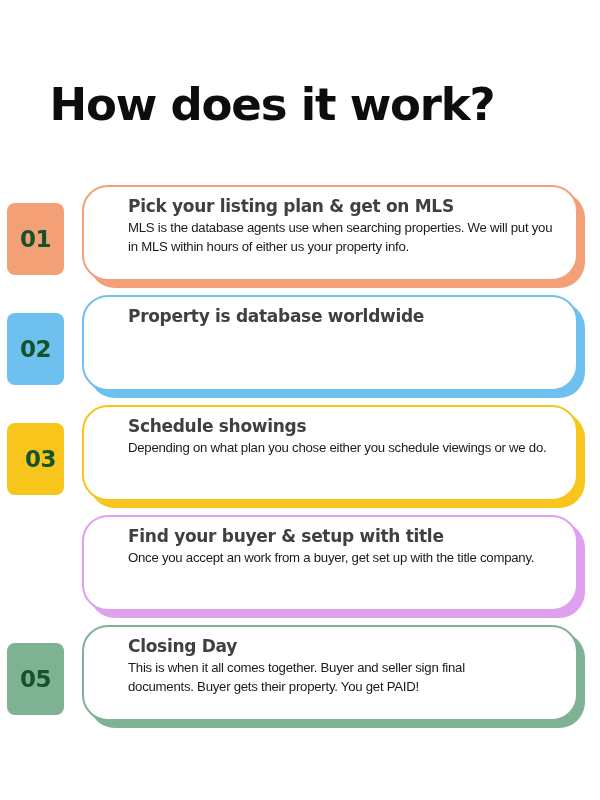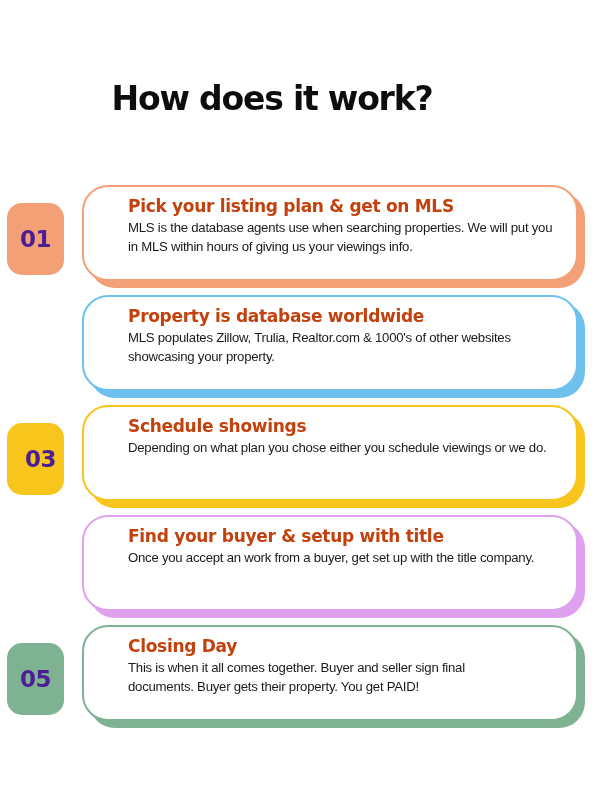--- a/index.html
+++ b/index.html
@@ -22,21 +22,21 @@
     box-sizing: border-box;
   }
 
   .page-title {
     position: absolute;
     top: 82px;
     left: 0;
     width: 544px;
     text-align: center;
     font-family: "DejaVu Sans", sans-serif;
-    font-size: 33px;
+    font-size: 45px;
     font-weight: bold;
     letter-spacing: -1.2px;
     color: #0d0d0d;
     line-height: 1;
     white-space: nowrap;
   }
 
   .steps {
     position: absolute;
     top: 185px;
@@ -48,28 +48,28 @@
     position: relative;
     height: 110px;
   }
 
   .step-badge {
     position: absolute;
     left: 7px;
     top: 18px;
     width: 57px;
     height: 72px;
-    border-radius: 15px;
+    border-radius: 8px;
     display: flex;
     align-items: center;
     justify-content: center;
     font-family: "DejaVu Sans", sans-serif;
     font-size: 23px;
     font-weight: bold;
-    color: #4c1d95;
+    color: #14532d;
     letter-spacing: -0.5px;
     box-sizing: border-box;
   }
 
   .step-card {
     position: absolute;
     left: 82px;
     top: 0px;
     width: 496px;
     height: 96px;
@@ -88,21 +88,21 @@
     width: 496px;
     height: 96px;
     border-radius: 26px;
     z-index: -1;
   }
 
   .step-heading {
     font-family: "DejaVu Sans", sans-serif;
     font-size: 17px;
     font-weight: bold;
-    color: #c2410c;
+    color: #404040;
     letter-spacing: -0.3px;
     line-height: 1.2;
     margin: 0 0 3px 0;
     white-space: nowrap;
   }
 
   .step-body {
     font-family: "Liberation Sans", sans-serif;
     font-size: 13.2px;
     font-weight: normal;
@@ -118,28 +118,28 @@
 <div class="page">
 
   <div class="page-title">How does it work?</div>
 
   <div class="steps" id="steps-container">
       <div class="step">
         <div class="step-card-shadow" style="background: rgb(244, 160, 119);"></div>
         <div class="step-badge" style="background: rgb(244, 160, 119);">01</div>
         <div class="step-card" style="border-color: rgb(244, 160, 119);">
           <div class="step-heading">Pick your listing plan &amp; get on MLS</div>
-          <div class="step-body" style="max-width: 430px;">MLS is the database agents use when searching properties. We will put you in MLS within hours of giving us your viewings info.</div>
+          <div class="step-body" style="max-width: 430px;">MLS is the database agents use when searching properties. We will put you in MLS within hours of either us your property info.</div>
         </div>
       </div>
       <div class="step">
         <div class="step-card-shadow" style="background: rgb(110, 193, 238);"></div>
+        <div class="step-badge" style="background: rgb(110, 193, 238);">02</div>
         <div class="step-card" style="border-color: rgb(110, 193, 238);">
           <div class="step-heading">Property is database worldwide</div>
-          <div class="step-body" style="max-width: 430px;">MLS populates Zillow, Trulia, Realtor.com &amp; 1000's of other websites showcasing your property.</div>
         </div>
       </div>
       <div class="step">
         <div class="step-card-shadow" style="background: rgb(247, 197, 28);"></div>
         <div class="step-badge" style="background: rgb(247, 197, 28); padding-left: 10px;">03</div>
         <div class="step-card" style="border-color: rgb(247, 197, 28);">
           <div class="step-heading">Schedule showings</div>
           <div class="step-body" style="max-width: 430px;">Depending on what plan you chose either you schedule viewings or we do.</div>
         </div>
       </div>

